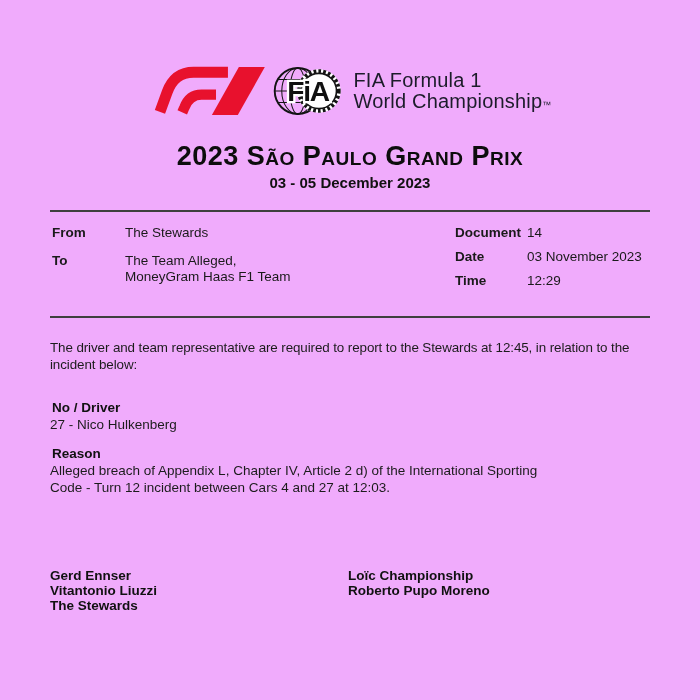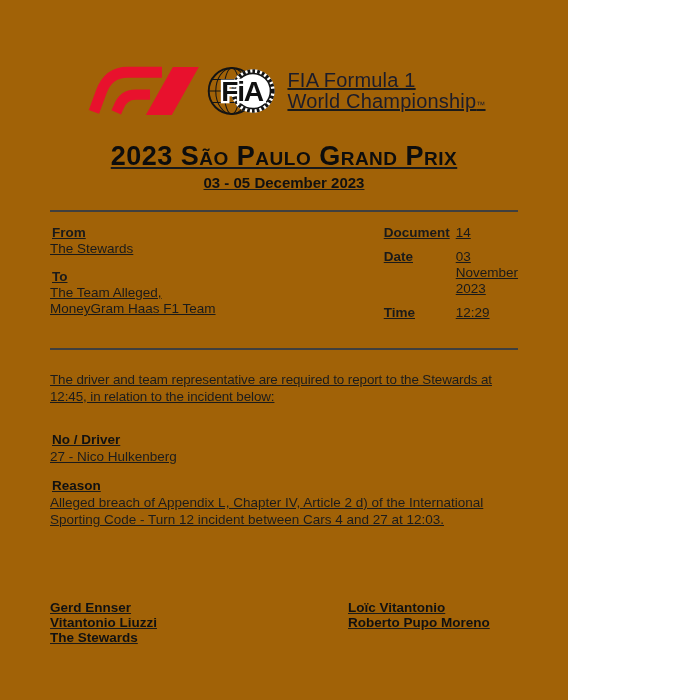--- a/index.html
+++ b/index.html
@@ -1,21 +1,21 @@
 <!DOCTYPE html>
 <html><head>
 <meta charset="utf-8">
 <style>
   html, body { margin: 0; padding: 0; background: #ffffff; }
   body {
     width: 700px; height: 700px; overflow: hidden;
     font-family: "Liberation Sans", sans-serif;
     color: #1a1a1a;
   }
-  .page { position: relative; width: 568px; height: 700px; background: #a16207; text-decoration: underline; }
+  .page { position: relative; width: 700px; height: 700px; background: #f0abfc; }
 
   
   .header-row {
     display: flex; align-items: center; justify-content: center;
     padding-top: 58px; height: 70px;
   }
   .f1-logo { margin-right: 2px; }
   .fia-emblem { margin-right: 9px; }
   .wordmark {
     font-size: 20px; line-height: 21.5px; letter-spacing: 0.2px;
@@ -34,21 +34,21 @@
   
   .meta {
     margin: 19px 50px 0 50px;
     border-top: 2px solid #3f3f3f; border-bottom: 2px solid #3f3f3f;
     padding: 13px 0 19px 0;
     display: flex;
   }
   .meta-left { width: 403px; }
   .meta-right { flex: 1; }
   .meta-row { display: flex; font-size: 13.5px; line-height: 16px; }
-  .meta-left .meta-row { margin-bottom: 12px; flex-direction: column; }
+  .meta-left .meta-row { margin-bottom: 12px; }
   .meta-right .meta-row { margin-bottom: 8px; }
   .meta-label { font-weight: bold; width: 73px; flex-shrink: 0; padding-left: 2px; }
   .meta-right .meta-label { width: 72px; }
   .meta-value { flex: 1; }
 
   
   .intro { margin: 22px 50px 0 50px; font-size: 13.4px; line-height: 16.5px; letter-spacing: -0.1px; color: #1c1c1c; }
   .detail-row { display: flex; margin: 0 50px; font-size: 13.5px; line-height: 17px; color: #1c1c1c; flex-direction: column; }
   .detail-row.no-driver { margin-top: 26px; }
   .detail-row.reason { margin-top: 12px; }
@@ -139,20 +139,20 @@
     <span class="detail-value">27 - Nico Hulkenberg</span>
   </div>
 
   <div class="detail-row reason">
     <span class="detail-label">Reason</span>
     <span class="detail-value">Alleged breach of Appendix L, Chapter IV, Article 2 d) of the International Sporting Code - Turn 12 incident between Cars 4 and 27 at 12:03.</span>
   </div>
 
   <div class="signatures">
     <div>Gerd Ennser</div>
-    <div>Loïc Vitantonio</div>
+    <div>Loïc Championship</div>
     <div>Vitantonio Liuzzi</div>
     <div>Roberto Pupo Moreno</div>
     <div>The Stewards</div>
     <div></div>
   </div>
 
 </div>
 
 </body></html>

